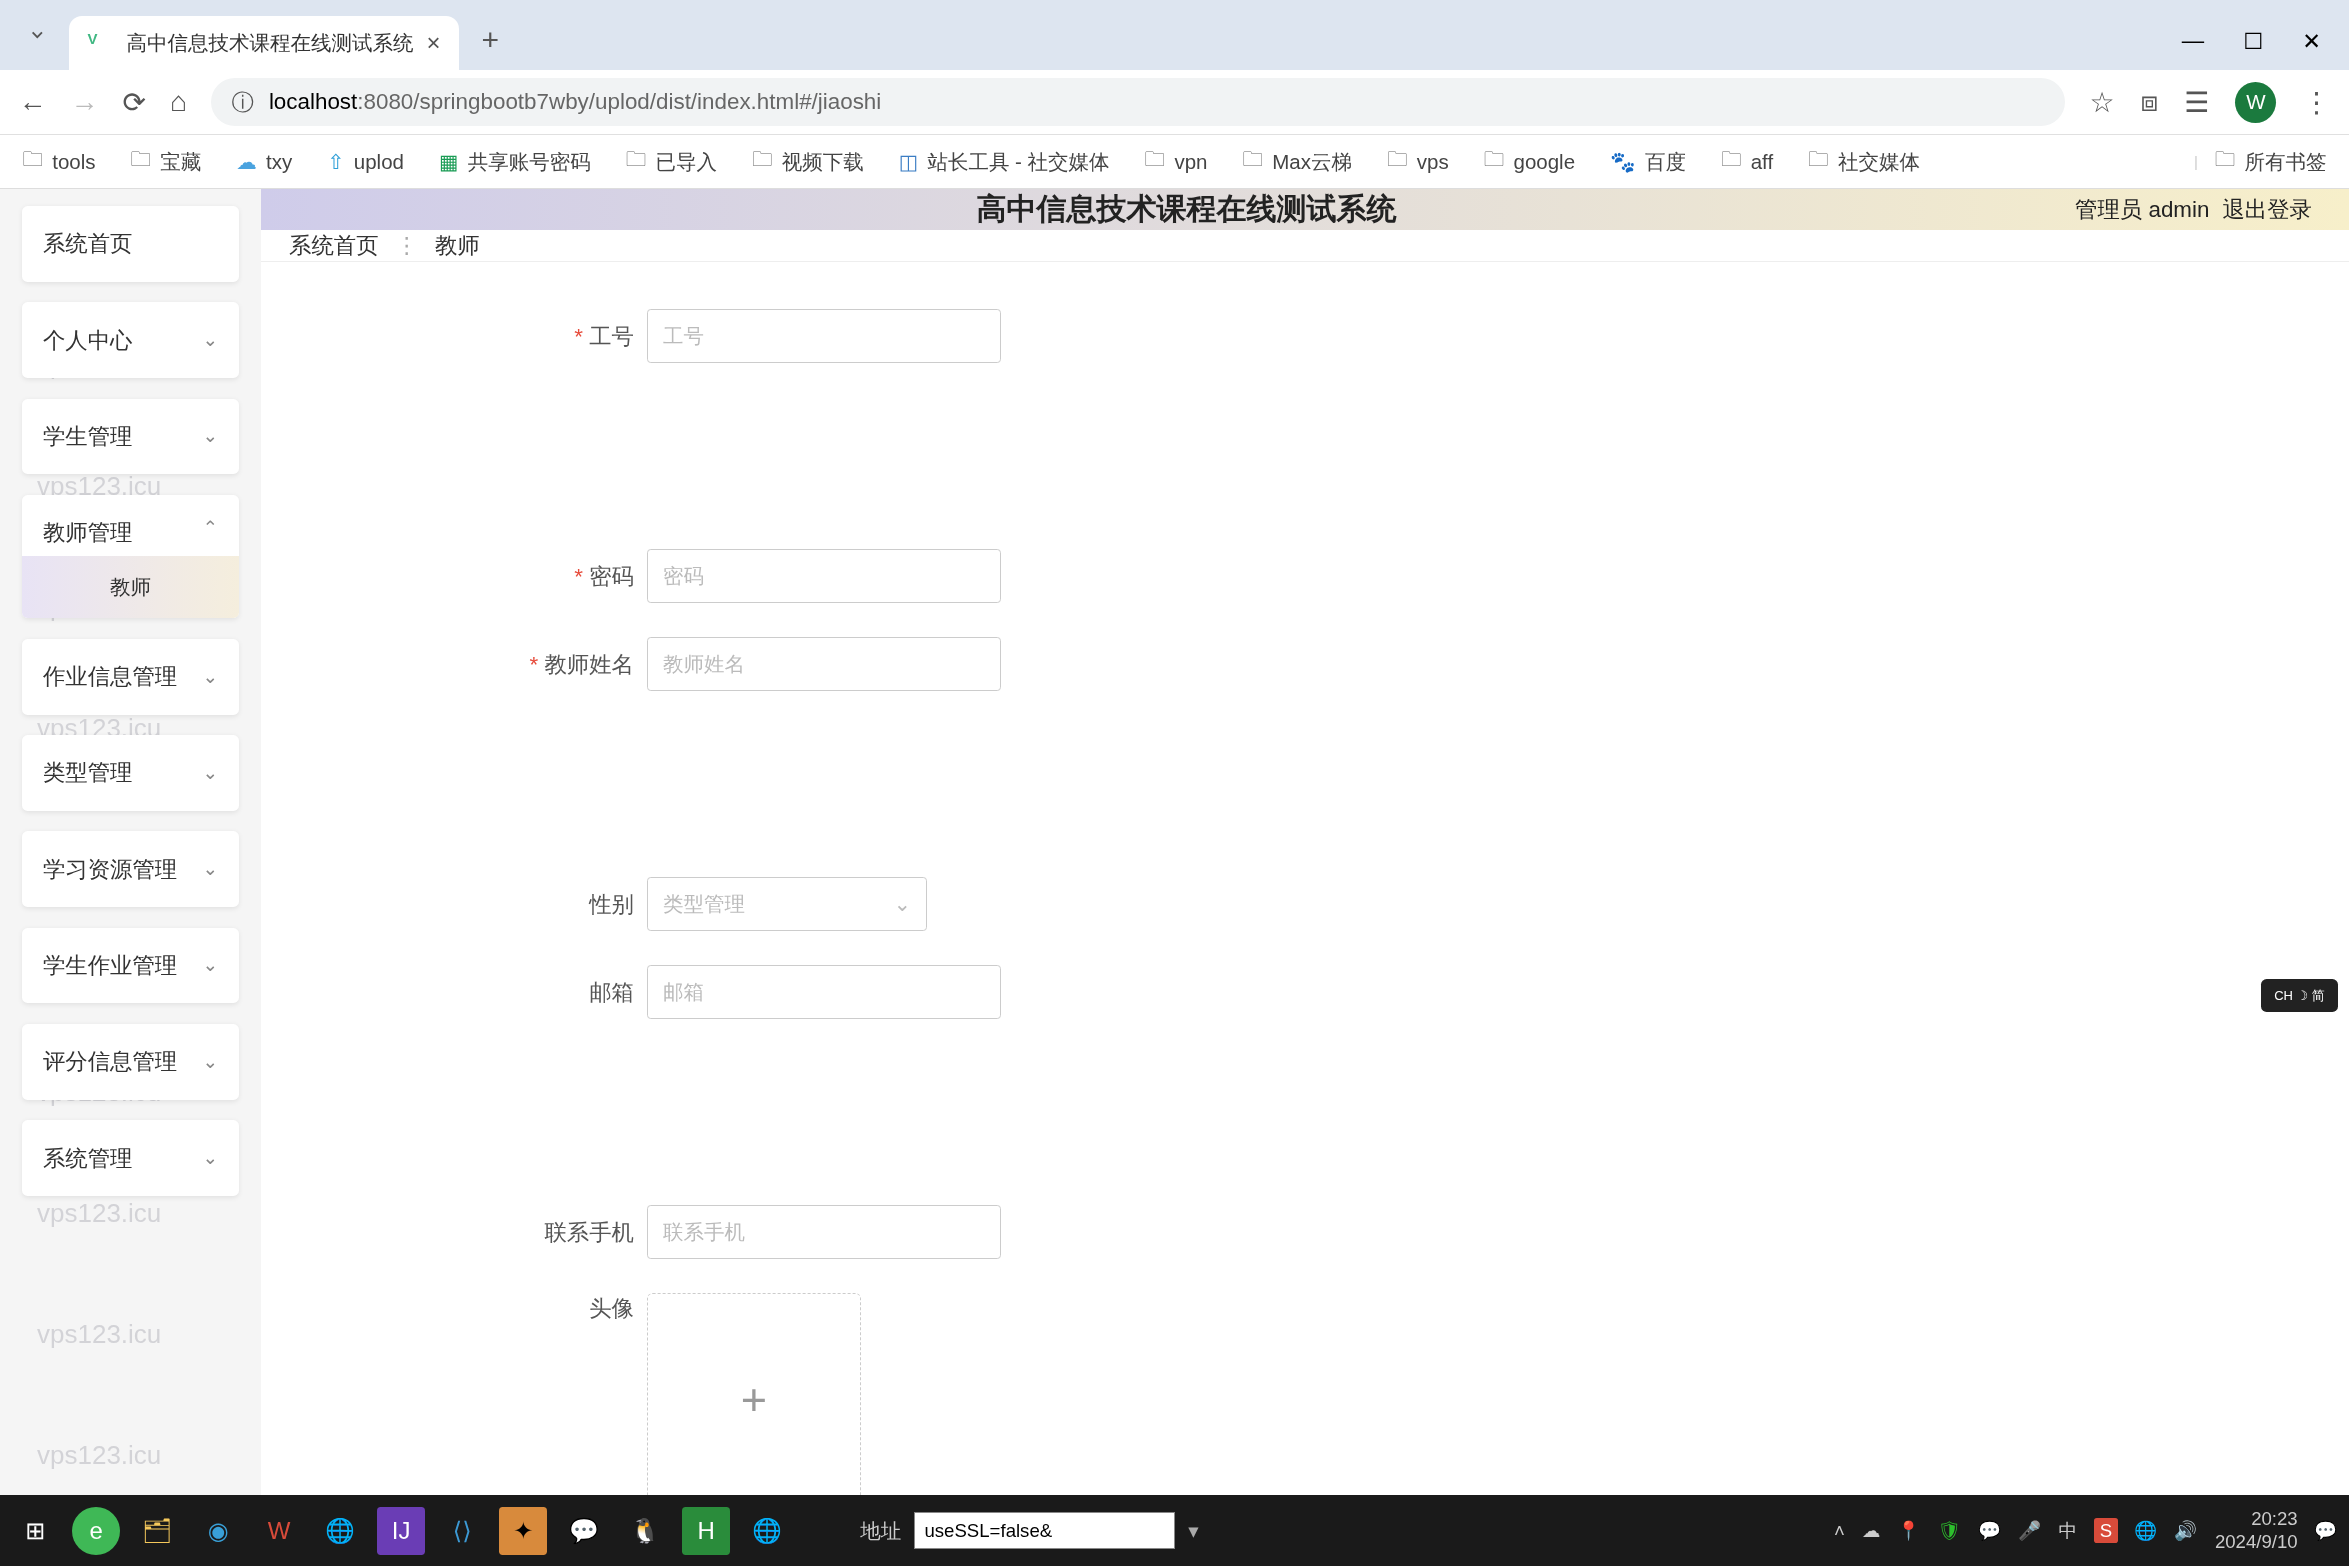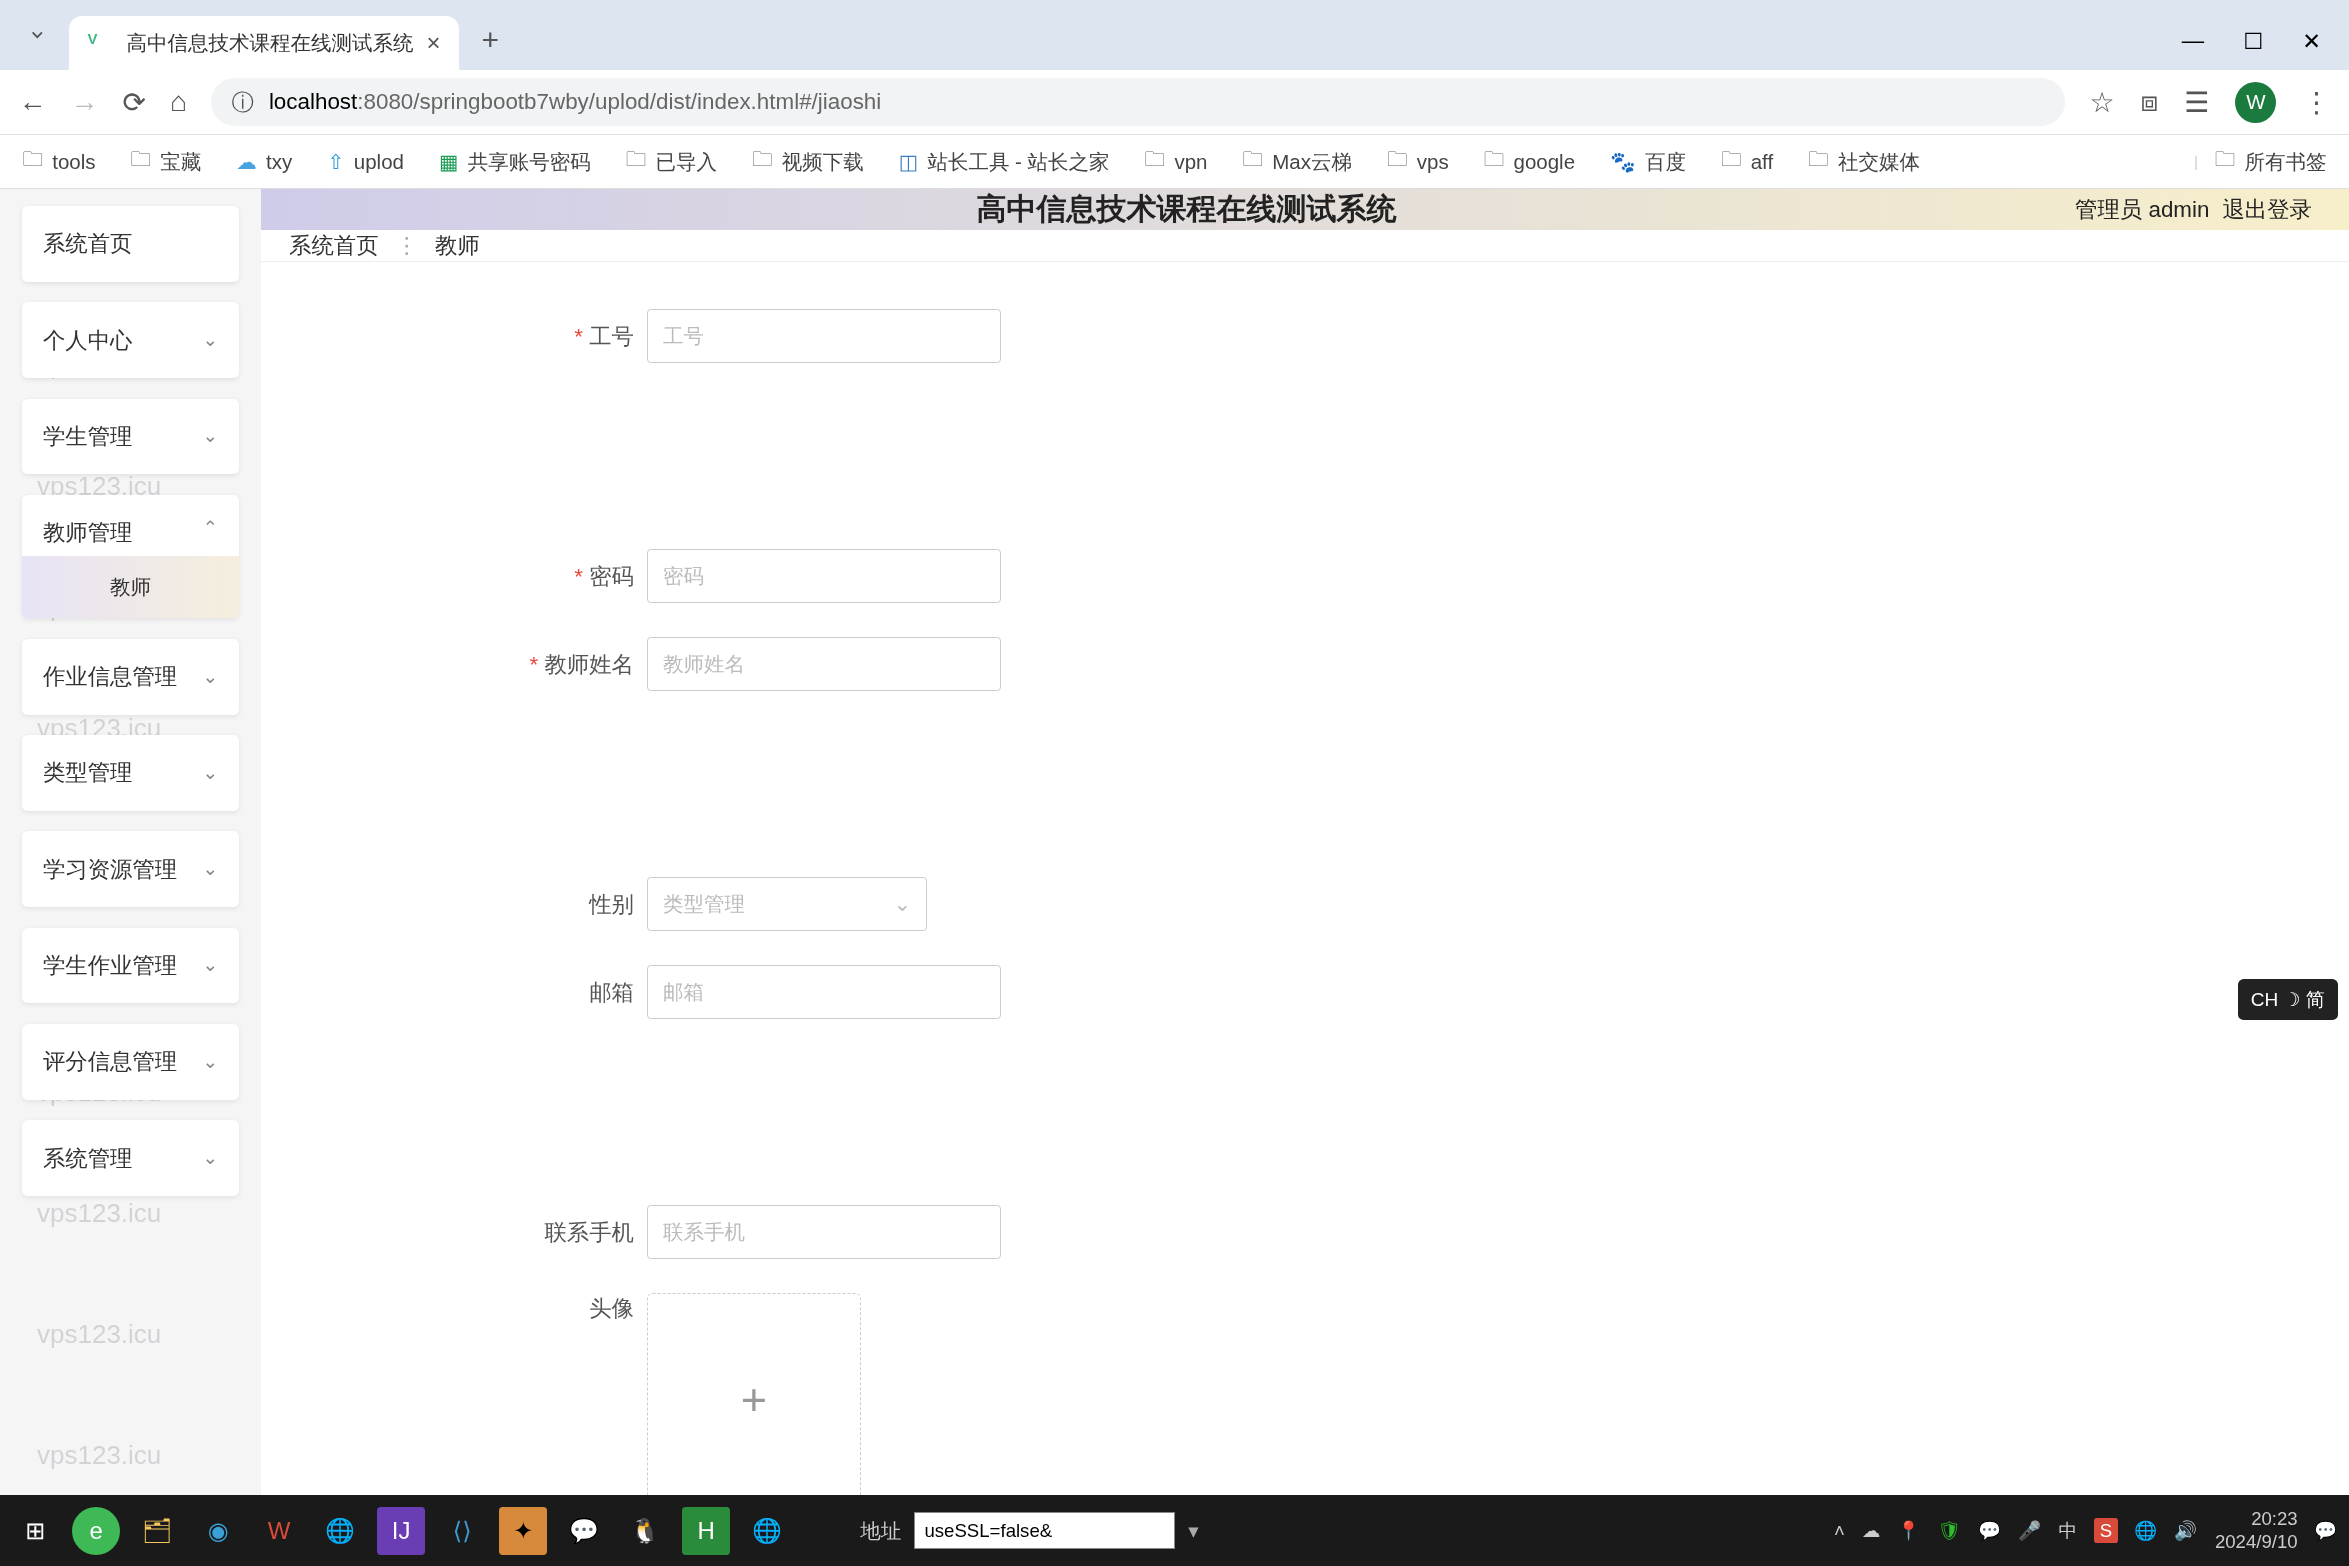--- a/index.html
+++ b/index.html
@@ -62,21 +62,21 @@
 .form-select { width: 280px; height: 54px; border: 0.9px solid #ccc; border-radius: 3.7px; padding: 0 15px; font-size: 20.5px; color: #bbb; display: flex; align-items: center; justify-content: space-between; background: #fff; }
 .upload-box { width: 214px; height: 214px; border: 1.9px dashed #ccc; border-radius: 5.6px; display: flex; align-items: center; justify-content: center; font-size: 45px; color: #999; }
 .upload-hint { font-size: 20.5px; color: #888; margin-top: 13px; margin-left: 144px; }
 .btn-row { display: flex; gap: 28px; margin-top: 37px; margin-left: 144px; }
 .btn { width: 177px; height: 56px; border: 0.9px solid #ddd; border-radius: 3.7px; font-size: 22.4px; background: #fff; cursor: pointer; }
 .btn-primary { background: linear-gradient(90deg,#e0daf3,#efe9d3); border: none; }
 
 .center-watermark { position: absolute; color: #e74c3c; font-size: 34px; top: 317px; left: 578px; z-index: 4; pointer-events:none; }
 
 
-.ime-badge { position: absolute; right: 11.2px; top: 979px; background: #222; color: #fff; font-size: 19px; padding: 7.5px 13px; border-radius: 5.6px; z-index: 6; display: flex; align-items: center; gap: 5.6px; }
+.ime-badge { position: absolute; right: 11.2px; top: 979px; background: #222; color: #fff; font-size: 13px; padding: 7.5px 13px; border-radius: 5.6px; z-index: 6; display: flex; align-items: center; gap: 5.6px; }
 
 
 .taskbar { position: absolute; bottom: 0; left: 0; right: 0; height: 71px; background: #1a1a1a; display: flex; align-items: center; padding: 0 11.2px; gap: 13px; z-index: 10; }
 .tb-icon { width: 48px; height: 48px; display: flex; align-items: center; justify-content: center; font-size: 24px; border-radius: 3.7px; }
 .tb-center { margin-left: 56px; display: flex; align-items: center; gap: 13px; color: #ccc; font-size: 20.5px; }
 .tb-input { width: 261px; height: 37px; background: #fff; border: 0.9px solid #888; font-size: 18.6px; padding: 0 9.3px; }
 .tb-right { margin-left: auto; display: flex; align-items: center; gap: 17px; color: #ccc; font-size: 18.6px; }
 .tb-time { text-align: right; line-height: 1.2; font-size: 18.6px; }
 </style>
 </head>
@@ -268,21 +268,21 @@
   <div class="bm">
       <span class="bm-icon">🗀</span>
       <span>已导入</span>
     </div>
   <div class="bm">
       <span class="bm-icon">🗀</span>
       <span>视频下载</span>
     </div>
   <div class="bm">
       <span class="bm-icon" style="color:#3b7dc4">◫</span>
-      <span>站长工具 - 站长之家</span>
+      <span>站长工具 - 社交媒体</span>
     </div>
   <div class="bm">
       <span class="bm-icon">🗀</span>
       <span>vpn</span>
     </div>
   <div class="bm">
       <span class="bm-icon">🗀</span>
       <span>Max云梯</span>
     </div>
   <div class="bm">

